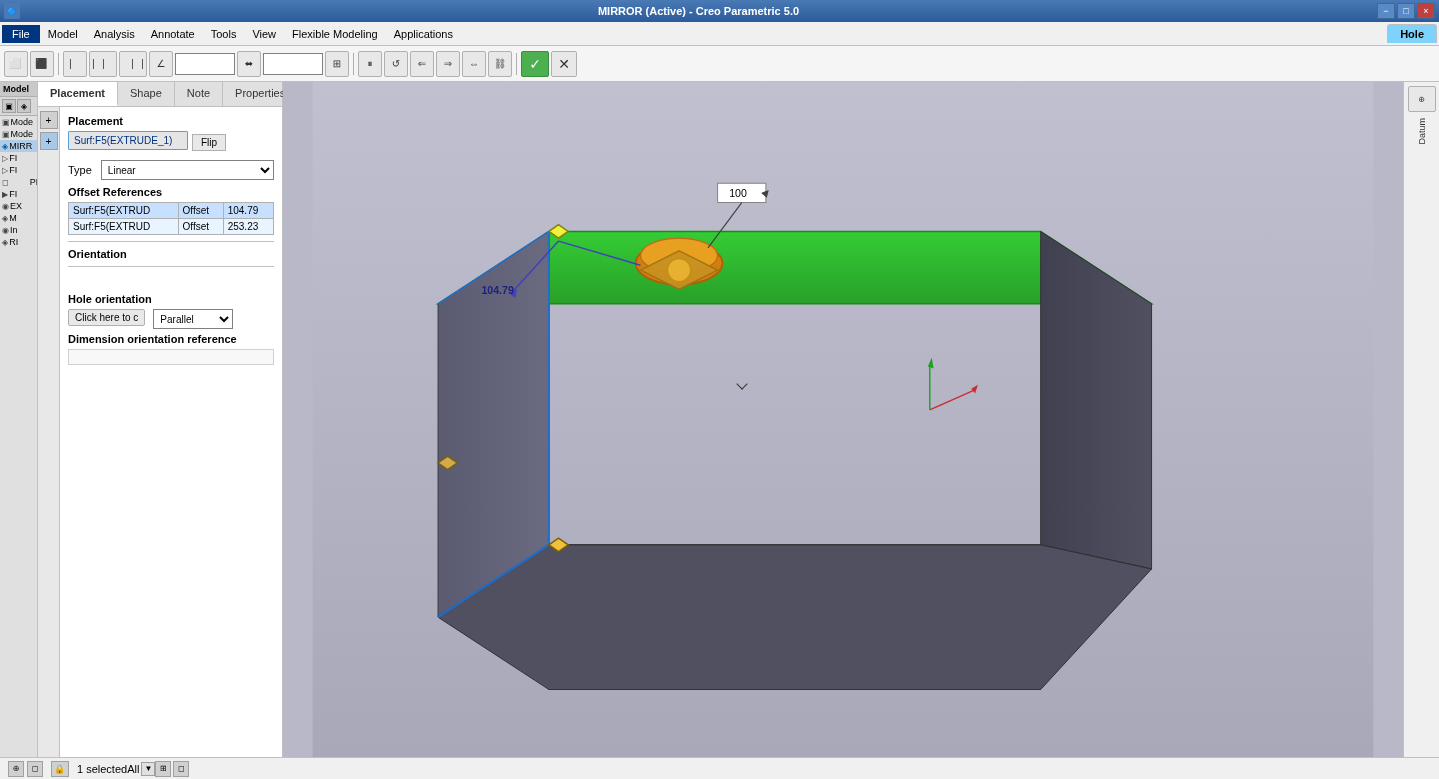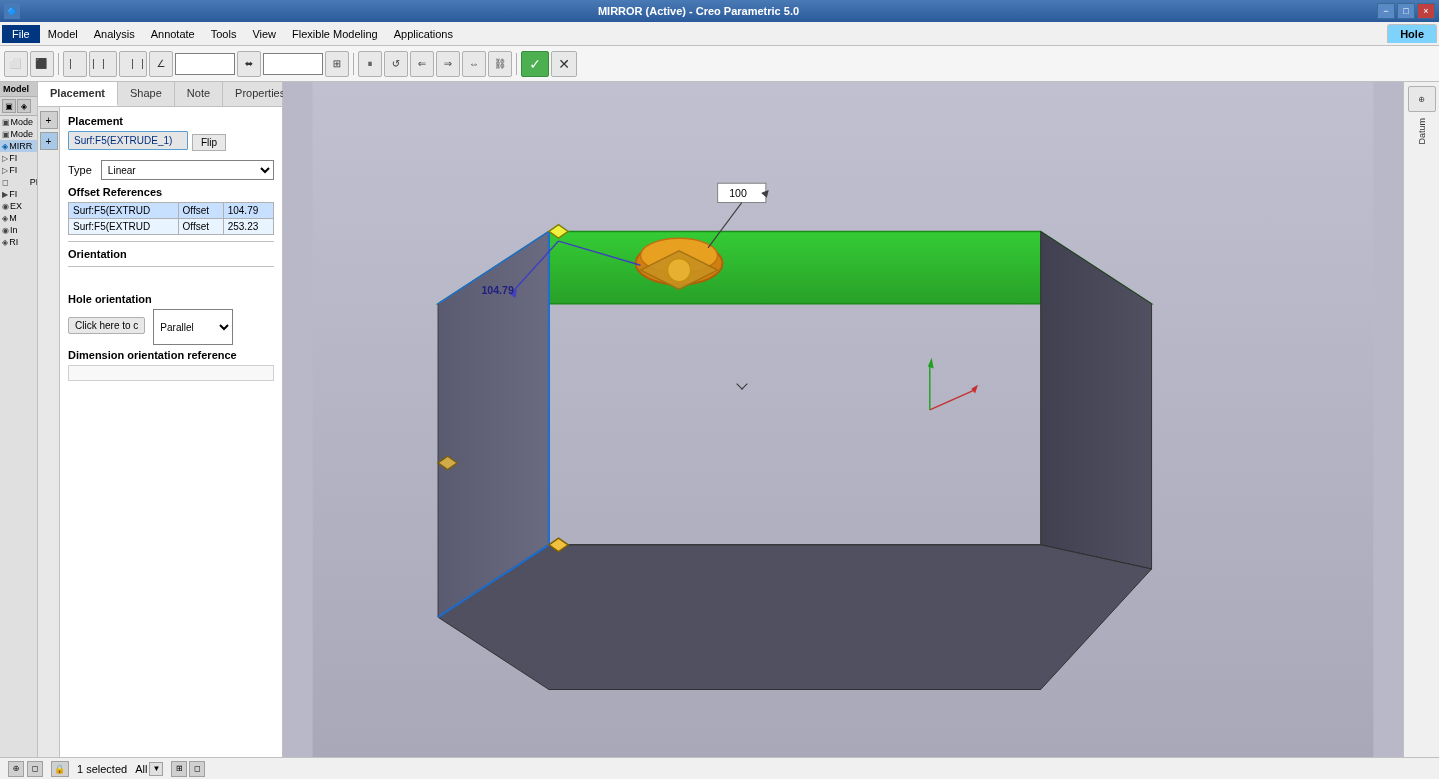--- a/index.html
+++ b/index.html
@@ -200,21 +200,21 @@
     .hole-orient-btn {
       background: #e8e8e8;
       border: 1px solid #b0b0b0;
       padding: 2px 6px;
       font-size: 10px;
       cursor: pointer;
       border-radius: 2px;
       margin-bottom: 3px;
     }
     .orient-select {
-      height: 36px;
+      height: 20px;
       border: 1px solid #808080;
       background: white;
       font-size: 10px;
       padding: 0 2px;
       width: 80px;
     }
     .dim-orient-ref {
       background: #f8f8f8;
       border: 1px solid #d0d0d0;
       padding: 2px 4px;
@@ -274,21 +274,21 @@
     }
     .status-icons { display: flex; gap: 3px; }
     .status-icon {
       width: 16px; height: 16px;
       background: #d0d0d0;
       border: 1px solid #a0a0a0;
       display: flex; align-items: center; justify-content: center;
       font-size: 8px;
     }
     .status-text { flex: 1; color: #000; }
-    .status-right { display: flex; gap: 8px; align-items: center; color: #000; }
+    .status-right { display: flex; gap: 0; align-items: center; color: #000; }
 
     
     #right-sidebar {
       width: 36px;
       background: #f0f0f0;
       border-left: 1px solid #c0c0c0;
       display: flex;
       flex-direction: column;
       align-items: center;
       padding-top: 4px;

